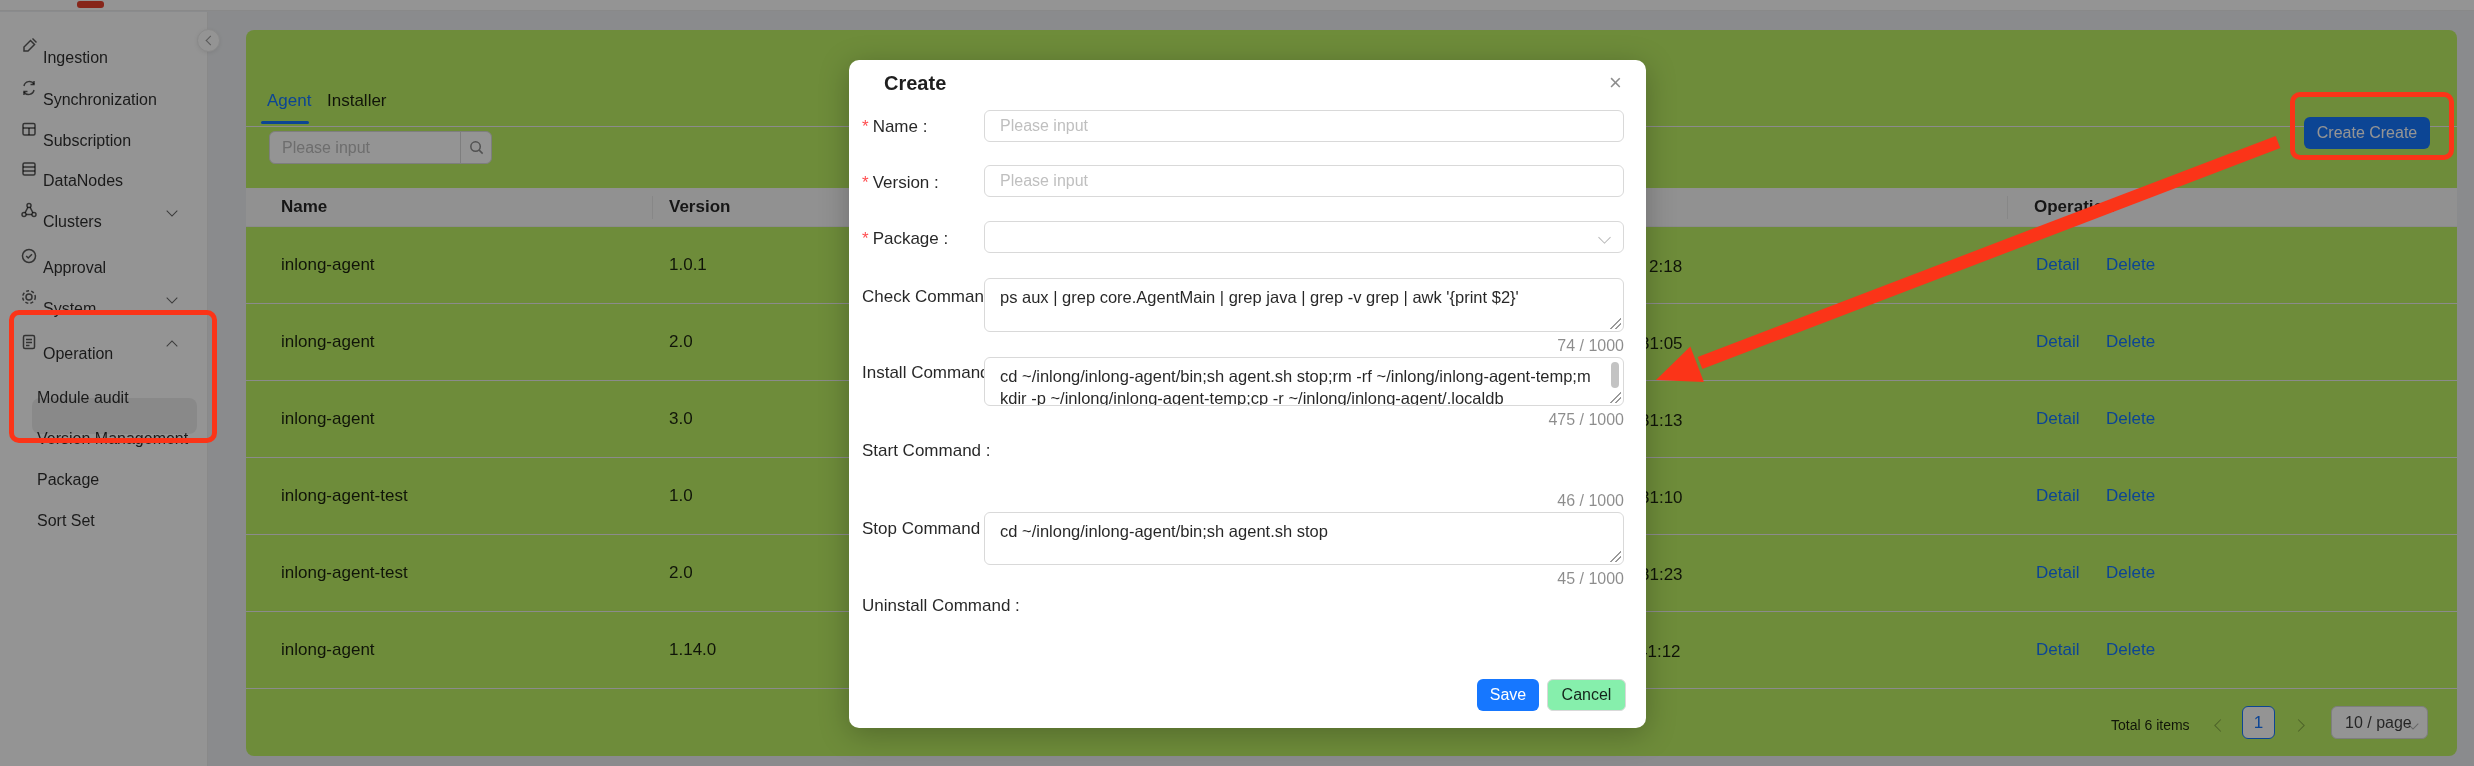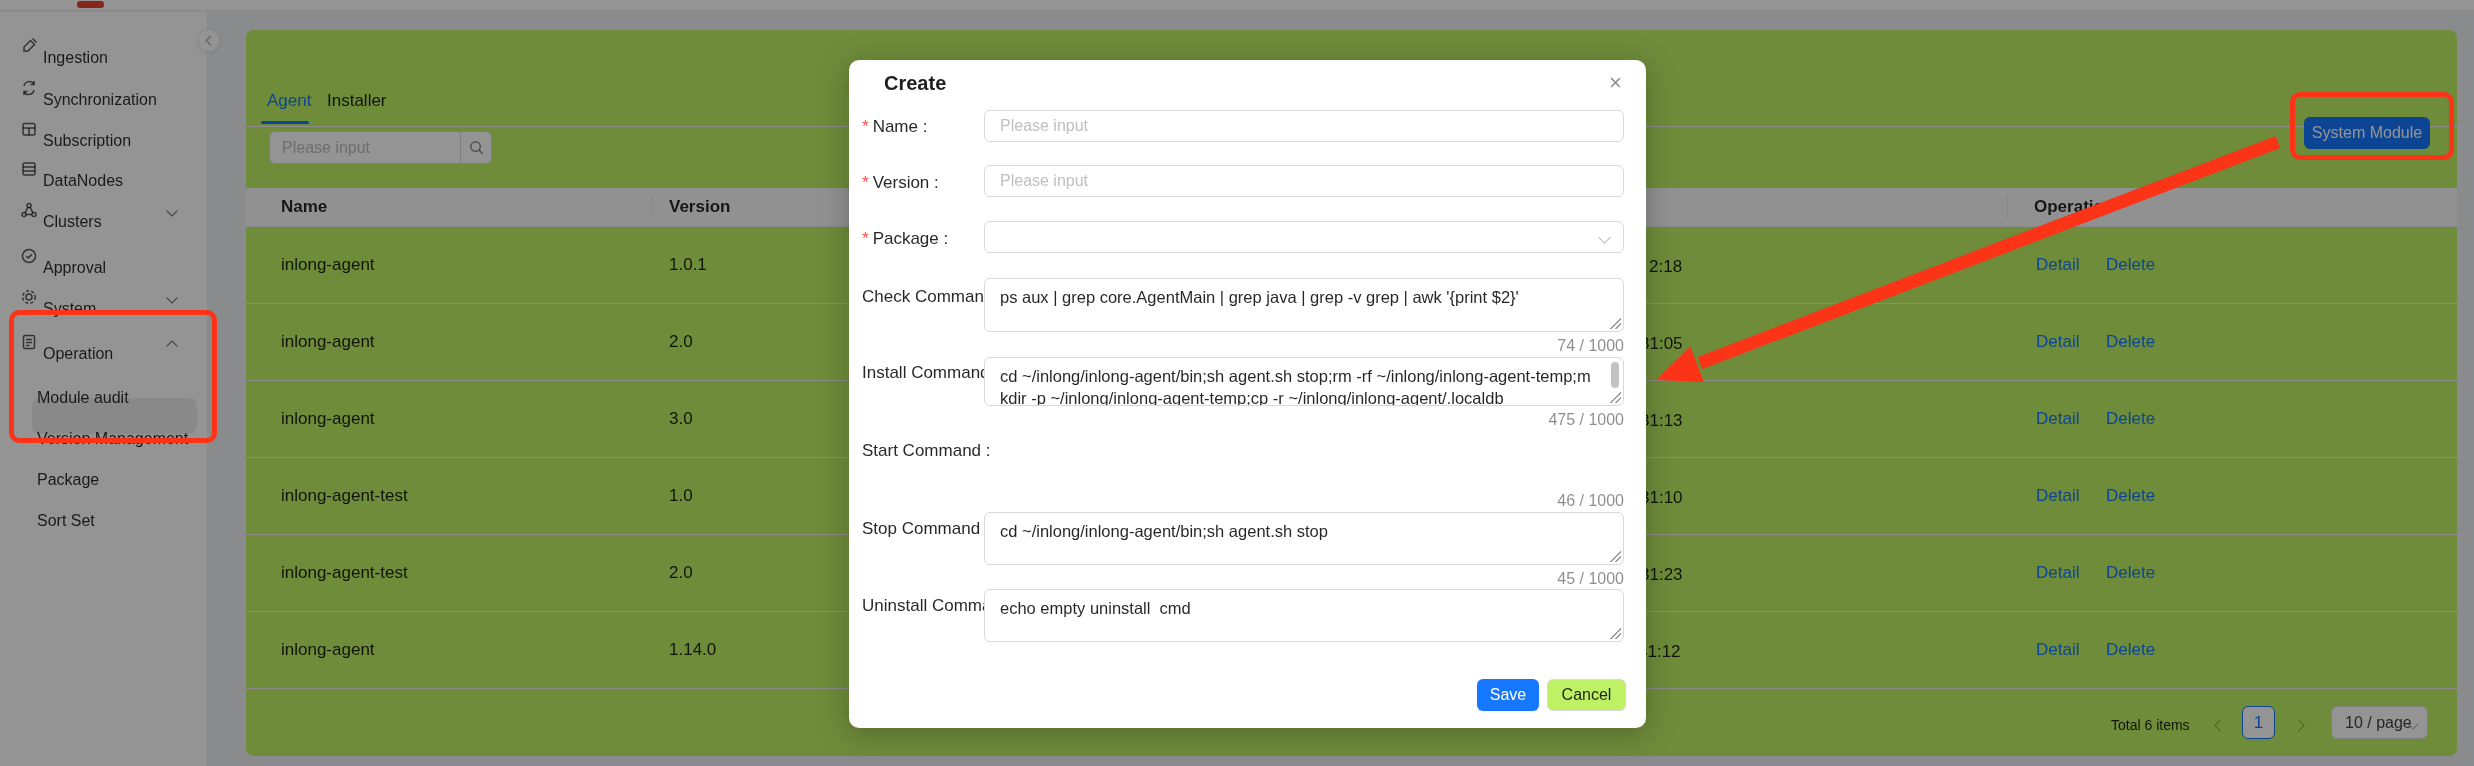--- a/index.html
+++ b/index.html
@@ -63,21 +63,21 @@
   .m-input { position:absolute; left:135px; width:640px; height:32px; border:1px solid #d9d9d9; border-radius:6px; font-size:16px; padding:0 15px; color:rgba(0,0,0,.85); font-family:inherit; background:#fff; }
   .m-input::placeholder { color:#bfbfbf; }
   .m-select { position:absolute; left:135px; width:640px; height:32px; border:1px solid #d9d9d9; border-radius:6px; background:#fff; }
   .m-select .chevlite { position:absolute; right:14px; top:11px; width:9px; height:9px; border-right:1.7px solid rgba(0,0,0,.28); border-bottom:1.7px solid rgba(0,0,0,.28); transform:rotate(45deg); }
   .m-ta { position:absolute; left:135px; width:640px; border:1px solid #d9d9d9; border-radius:6px; background:#fff; font-size:16.5px; color:rgba(0,0,0,.85); padding:7px 15px; line-height:22px; word-break:break-all; white-space:pre-wrap; overflow:hidden; }
   .resize-h { position:absolute; right:2px; bottom:2px; width:11px; height:11px; background:
       linear-gradient(135deg, transparent 48%, #9a9a9a 48%, #9a9a9a 56%, transparent 56%, transparent 72%, #9a9a9a 72%, #9a9a9a 80%, transparent 80%); }
   .ta-scroll { position:absolute; right:4px; top:4px; width:8px; height:26px; border-radius:4px; background:#c3c3c3; }
   .m-count { position:absolute; left:135px; width:640px; text-align:right; font-size:16px; color:rgba(0,0,0,.45); }
   .m-save { position:absolute; left:628px; top:619px; width:62px; height:32px; background:#1677ff; border:none; border-radius:6px; color:#fff; font-size:16px; }
-  .m-cancel { position:absolute; left:698px; top:619px; width:79px; height:32px; background:#bef264; border:1px solid #d9d9d9; border-radius:6px; color:rgba(0,0,0,.85); font-size:16px; }
+  .m-cancel { position:absolute; left:698px; top:619px; width:79px; height:32px; background:#86efac; border:1px solid #d9d9d9; border-radius:6px; color:rgba(0,0,0,.85); font-size:16px; }
 
   
   .anno { z-index:30; pointer-events:none; }
   .anno-box { position:absolute; border:5px solid #fb3418; border-radius:10px; }
   svg.arrow-layer { position:absolute; left:0; top:0; width:2474px; height:766px; z-index:30; pointer-events:none; }
   svg.icon { display:block; }
 </style>
 </head>
 <body>
 
@@ -196,21 +196,21 @@
     <input class="search-input" placeholder="Please input" style="">
     <div class="search-btn">
       <span>
         <svg class="icon" width="17" height="17" viewBox="0 0 18 18" fill="none" stroke="currentColor" stroke-width="1.6">
             <circle cx="8" cy="8" r="5"></circle>
             <path d="M11.8 11.8 L15.5 15.5"></path>
           </svg>
       </span>
     </div>
 
-    <button class="create-btn">System Module</button>
+    <button class="create-btn">Create Create</button>
 
     <div class="thead">
       <span class="th" style="left:35px">Name</span>
       <span class="th" style="left:423px">Version</span>
       <span class="th" style="left:1788px">Operation</span>
       <span class="col-div" style="left:406px"></span>
       <span class="col-div" style="left:1761px"></span>
     </div>
 
     <div class="trow" style="top:197px">
@@ -295,21 +295,20 @@
     <div class="m-count" style="top:351px">475 / 1000</div>
 
     <div class="m-label" style="top:381px">Start Command :</div>
     <div class="m-count" style="top:432px">46 / 1000</div>
 
     <div class="m-label" style="top:459px">Stop Command :</div>
     <div class="m-ta" style="top:452px; height:53px"><span>cd ~/inlong/inlong-agent/bin;sh agent.sh stop</span><span class="resize-h"></span></div>
     <div class="m-count" style="top:510px">45 / 1000</div>
 
     <div class="m-label" style="top:536px">Uninstall Command :</div>
-    <div class="m-ta" style="top:529px; height:53px"><span>echo empty uninstall  cmd</span><span class="resize-h"></span></div>
 
     <button class="m-save">Save</button>
     <button class="m-cancel">Cancel</button>
   </div>
 
   <div class="abs anno anno-box" style="left:9px; top:310px; width:208px; height:133px"></div>
   <div class="abs anno anno-box" style="left:2290px; top:92px; width:164px; height:68px"></div>
   <svg class="arrow-layer" viewBox="0 0 2474 766">
     <line x1="2278" y1="142" x2="1700" y2="363" stroke="#fb3418" stroke-width="13"></line>
     <polygon points="1656,380 1703.9,382 1690.3,346.6" fill="#fb3418"></polygon>

